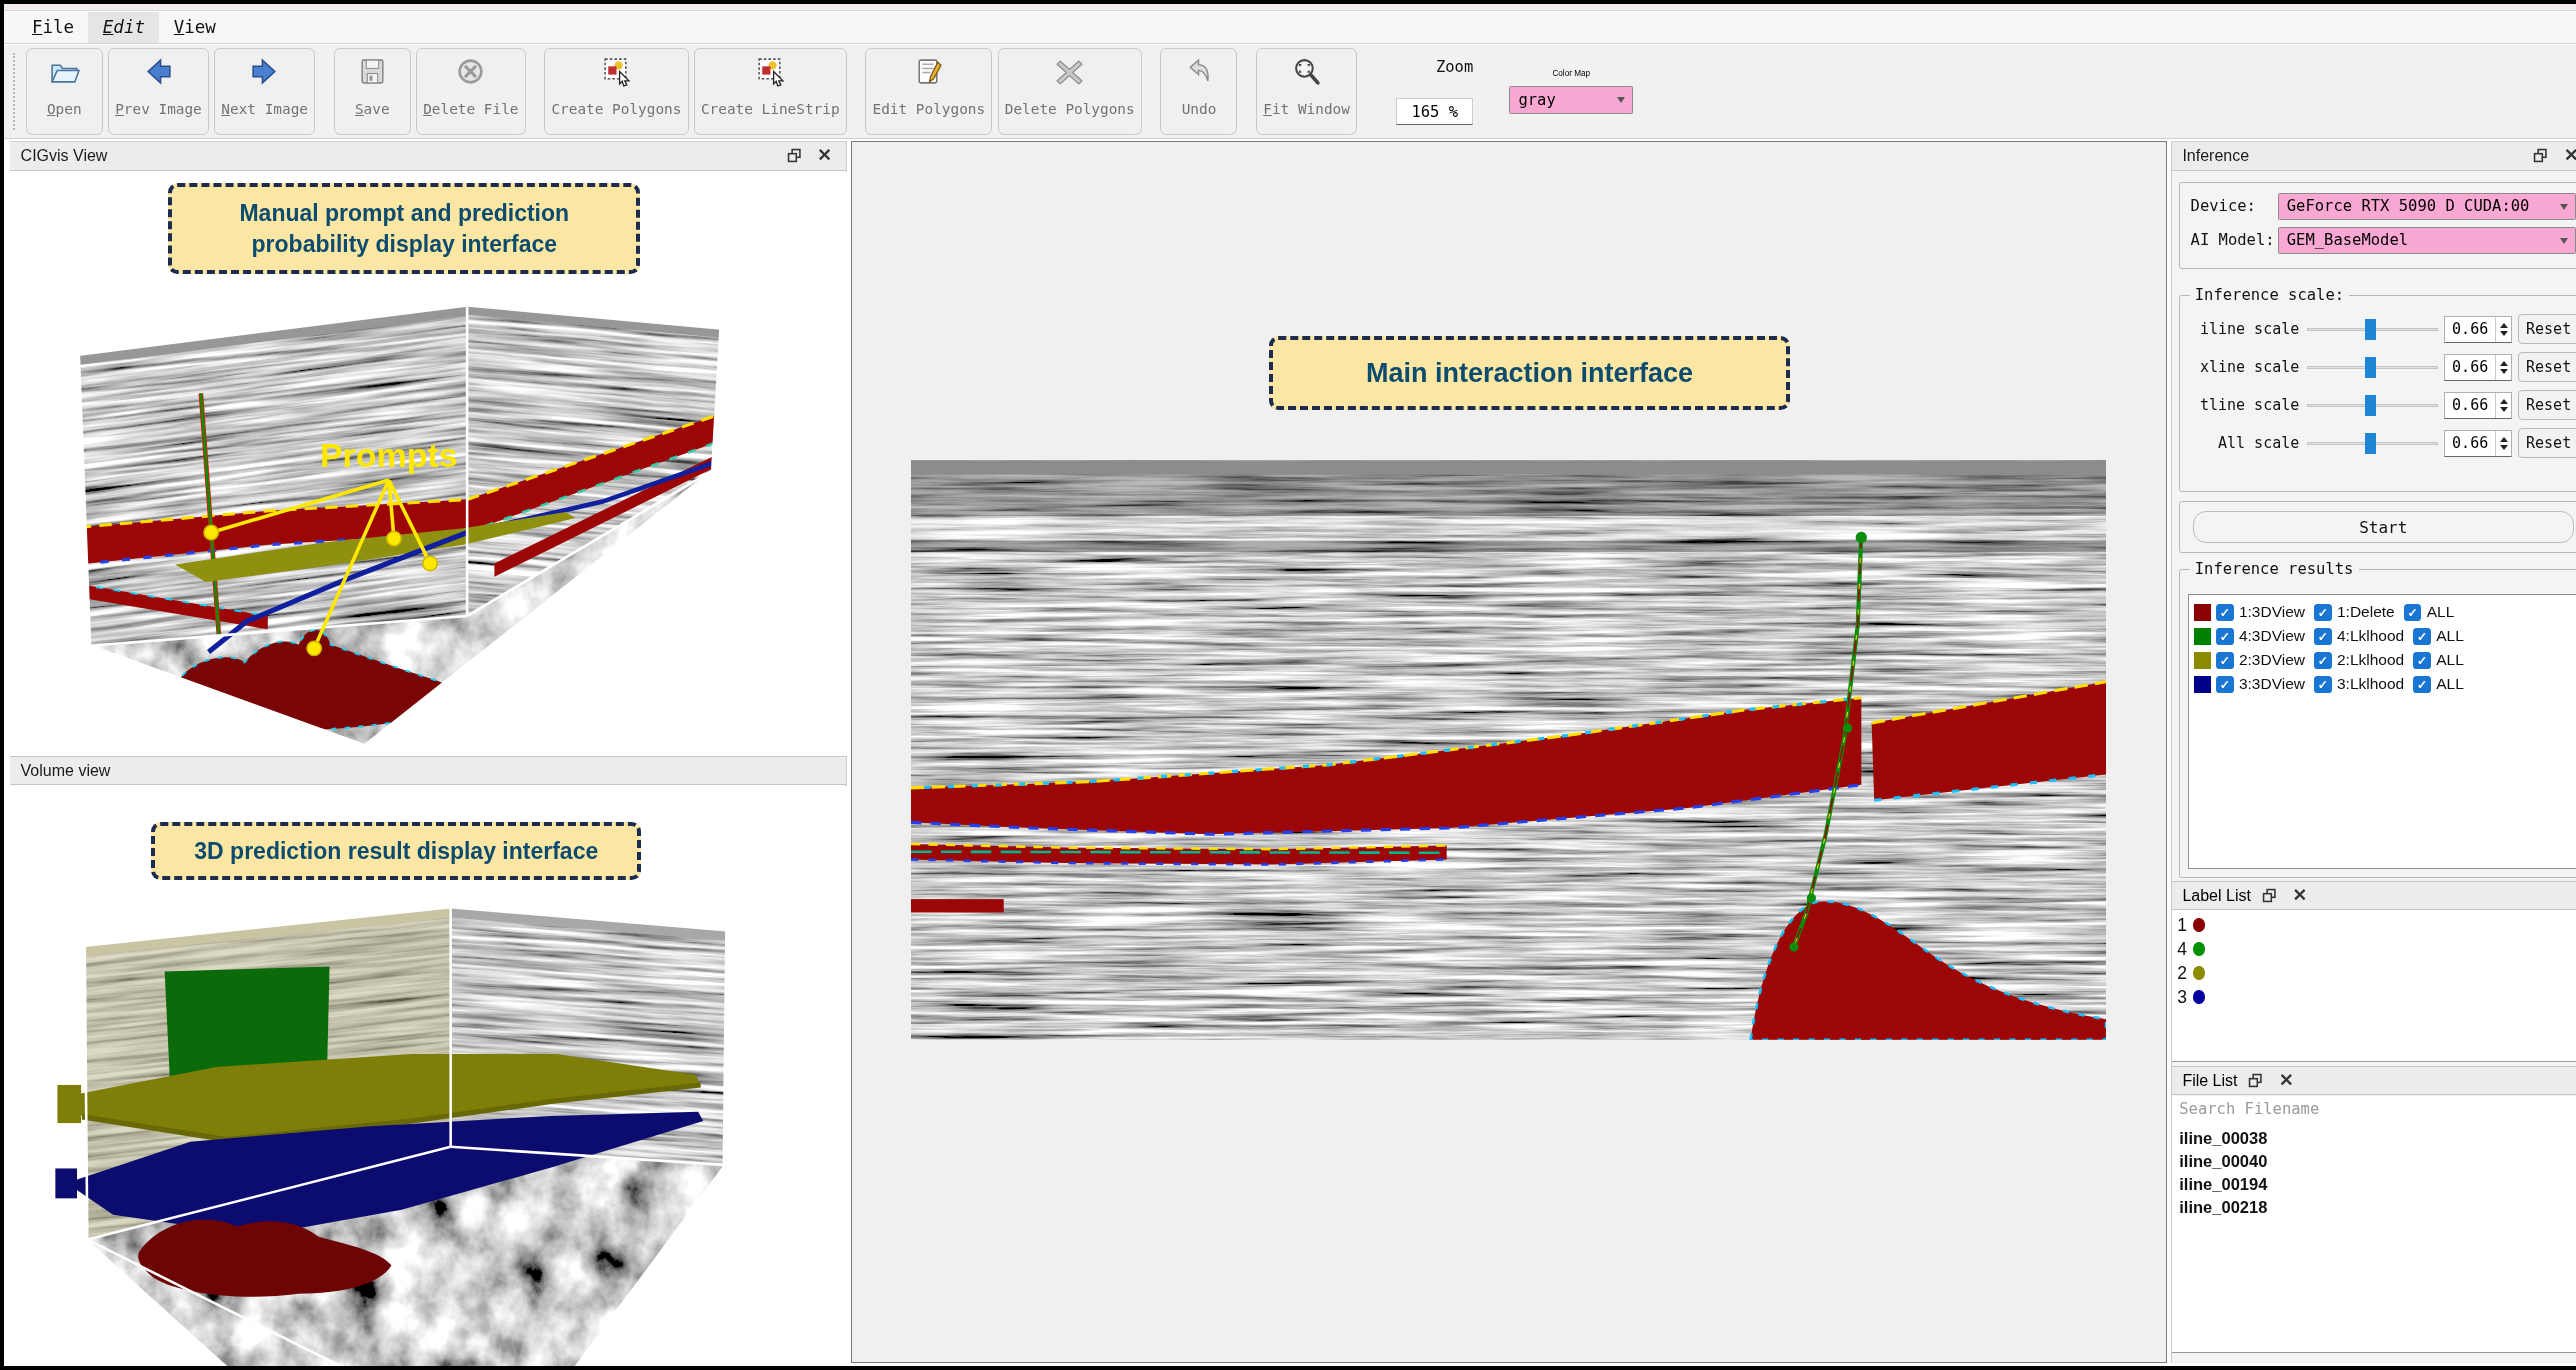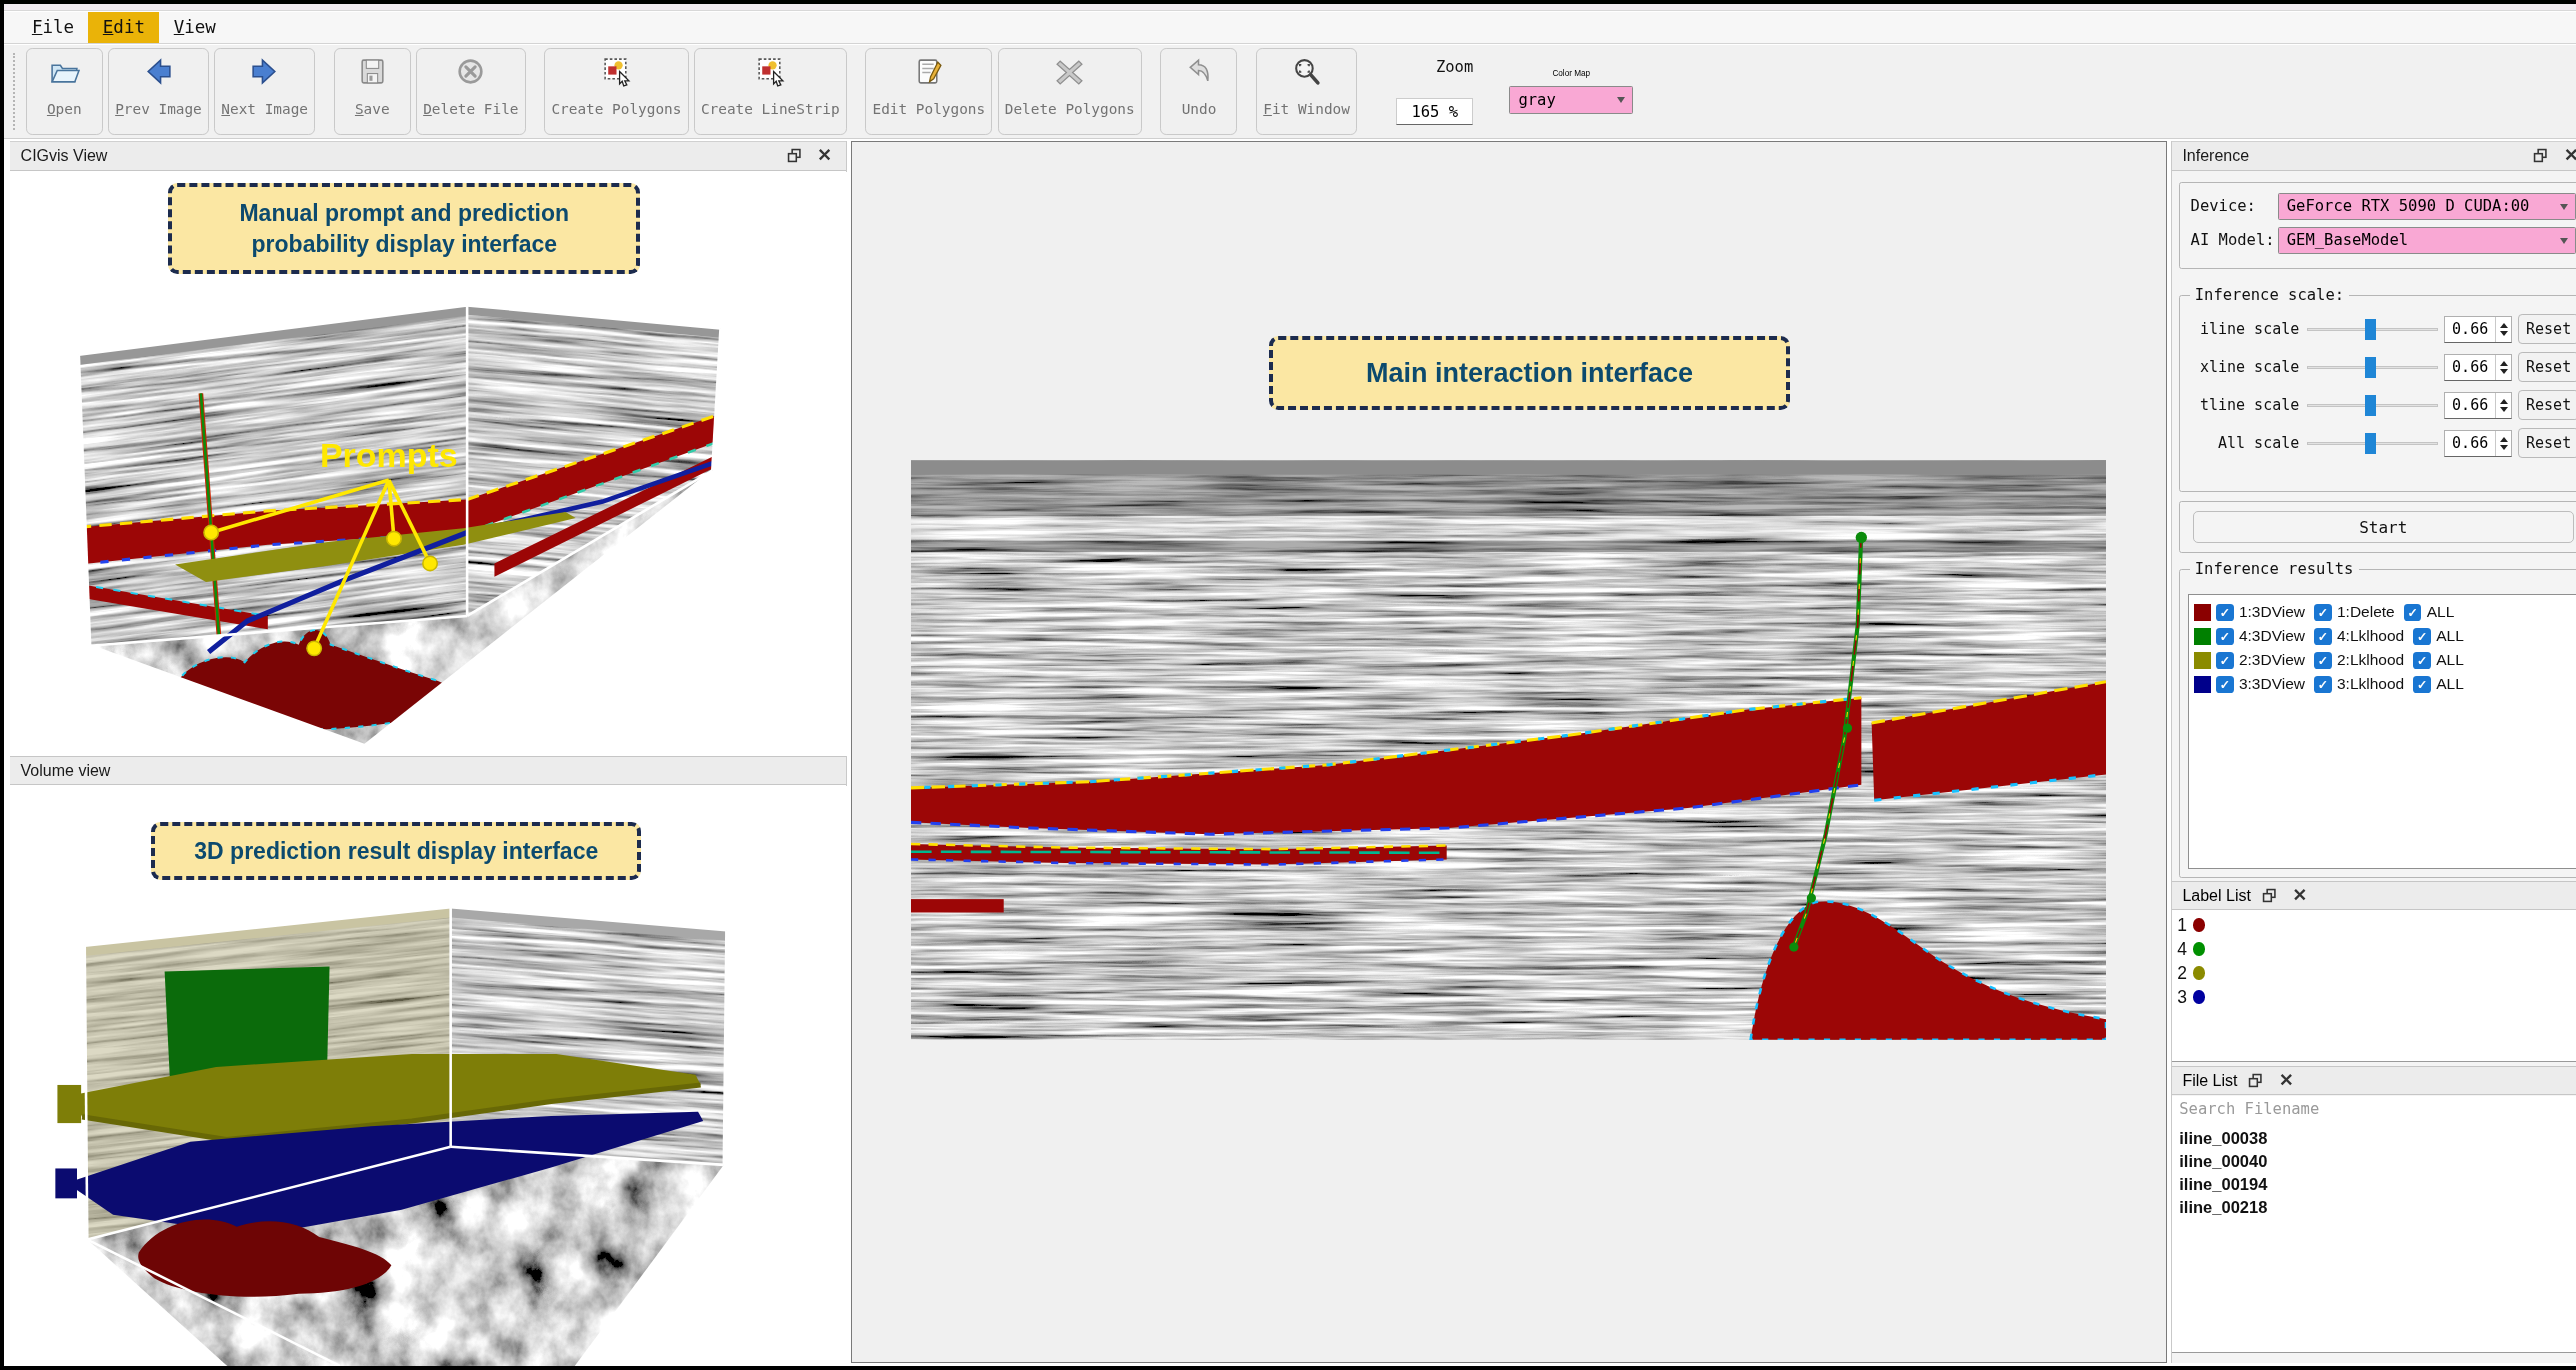--- a/index.html
+++ b/index.html
@@ -4,21 +4,21 @@
 <style>
   html,body{margin:0;padding:0;background:#000;}
   *{box-sizing:border-box;}
   .frame{position:relative;width:2595px;height:1370px;background:#000;font-family:"Liberation Sans",sans-serif;}
   .win{position:absolute;left:4.1px;top:4.1px;width:2586px;height:1362px;background:#ffffff;overflow:hidden;}
   .topstrip{position:absolute;left:0;top:0;width:100%;height:7.2px;background:#f2ebf2;border-bottom:0.5px solid #d8d8d8;}
 
   
   .menubar{position:absolute;left:0;top:7.7px;width:100%;height:32px;background:#f7f7f7;border-bottom:1px solid #d4d4d4;display:flex;align-items:stretch;padding-left:13.4px;font-family:"DejaVu Sans Mono",monospace;font-size:17.5px;color:#111;}
   .menu-item{display:flex;align-items:center;padding:0 14.4px;cursor:default;}
-  .menu-item.active{background:#eab308;}
+  .menu-item.active{background:#e5e5e5;font-style:italic;}
   .mnemonic::first-letter{text-decoration:underline;}
 
   
   .toolbar{position:absolute;left:0;top:41px;width:100%;height:94px;background:#f1f1f1;border-bottom:1px solid #cfcfcf;display:flex;align-items:center;padding-left:9.3px;}
   .tb-handle{width:5.2px;height:77px;border-left:2.1px dotted #b5b5b5;margin-right:7.2px;}
   .tbtn{display:flex;flex-direction:column;align-items:center;justify-content:flex-start;min-width:77px;height:87px;margin-right:5.2px;padding:6.2px 6.2px 3.1px 6.2px;background:#f0f0f0;border:1px solid #c9c9c9;border-radius:6.2px;}
   .tbtn .tlabel{display:block;margin-top:14px;font-family:"DejaVu Sans Mono",monospace;font-size:14.4px;line-height:1.12;color:#737373;text-align:center;white-space:pre-line;}
   .tb-gap{width:13.4px;}
   .ticon{width:32px;height:32px;display:flex;align-items:center;justify-content:center;}
   .tb-zoom{margin-left:34px;display:flex;flex-direction:column;align-items:flex-end;gap:22px;}
@@ -61,21 +61,21 @@
   .strack{position:relative;flex:1;height:23px;}
   .strack .groove{position:absolute;left:0;right:0;top:9.8px;height:3.6px;background:#e2e2e2;border:0.5px solid #c4c4c4;}
   .strack .handle{position:absolute;top:1px;width:11.3px;height:20.6px;background:#1f86d6;left:44%;}
   .spin{width:68px;height:27px;background:#fff;border:0.5px solid #b0b0b0;border-bottom:1.5px solid #666;margin-left:6.2px;display:flex;align-items:center;flex:none;}
   .spin .sval{flex:1;text-align:center;font-family:"DejaVu Sans Mono",monospace;font-size:15px;}
   .spin .arr{width:15.5px;display:flex;flex-direction:column;align-items:center;justify-content:center;gap:2.1px;border-left:0.5px solid #c9c9c9;height:100%;}
   .spin .arr i{width:0;height:0;border-left:4.1px solid transparent;border-right:4.1px solid transparent;}
   .spin .arr .up{border-bottom:5.7px solid #222;}
   .spin .arr .dn{border-top:5.7px solid #222;}
   .reset-btn{width:61px;height:30px;margin-left:6.2px;background:#f2f2f2;border:1px solid #b9b9b9;border-radius:4.1px;font-family:"DejaVu Sans Mono",monospace;font-size:15px;color:#111;flex:none;display:flex;align-items:center;justify-content:center;}
-  .start-btn{position:absolute;left:12.4px;right:12.4px;top:9.3px;height:32px;background:#f4f4f4;border:1px solid #bdbdbd;border-radius:5px;display:flex;align-items:center;justify-content:center;font-family:"DejaVu Sans Mono",monospace;font-size:16px;color:#111;}
+  .start-btn{position:absolute;left:12.4px;right:12.4px;top:9.3px;height:32px;background:#f4f4f4;border:1px solid #bdbdbd;border-radius:13px;display:flex;align-items:center;justify-content:center;font-family:"DejaVu Sans Mono",monospace;font-size:16px;color:#111;}
   .res-list{position:absolute;left:8.2px;right:8.2px;top:24px;bottom:8.2px;background:#fff;border:0.5px solid #8f8f8f;padding:5.2px 4.1px;overflow:hidden;}
   .res-row{display:flex;align-items:center;height:24px;gap:5.2px;}
   .swatch{width:17.5px;height:17.5px;flex:none;}
   .cb{width:17.5px;height:17.5px;border-radius:3.6px;background:#1976d2;color:#fff;display:flex;align-items:center;justify-content:center;font-size:12.4px;font-weight:bold;flex:none;}
   .cbl{font-size:15.5px;color:#111;margin-right:4.1px;white-space:nowrap;}
   .c-red{background:#8b0000;}.c-green{background:#008000;}.c-olive{background:#8b8b00;}.c-navy{background:#00008b;}
 
   .lbl-hdr{position:absolute;left:0;top:740px;width:100%;height:29px;background:#ececec;border-top:0.5px solid #c6c6c6;border-bottom:0.5px solid #c6c6c6;display:flex;align-items:center;padding:0 10.3px;font-size:16px;}
   .lbl-list{position:absolute;left:0;top:769px;width:100%;height:152px;background:#fff;border-bottom:1px solid #9a9a9a;padding:3.1px 5.2px;}
   .lbl-item{display:flex;align-items:center;height:24px;gap:6.2px;font-size:17.5px;color:#111;}

